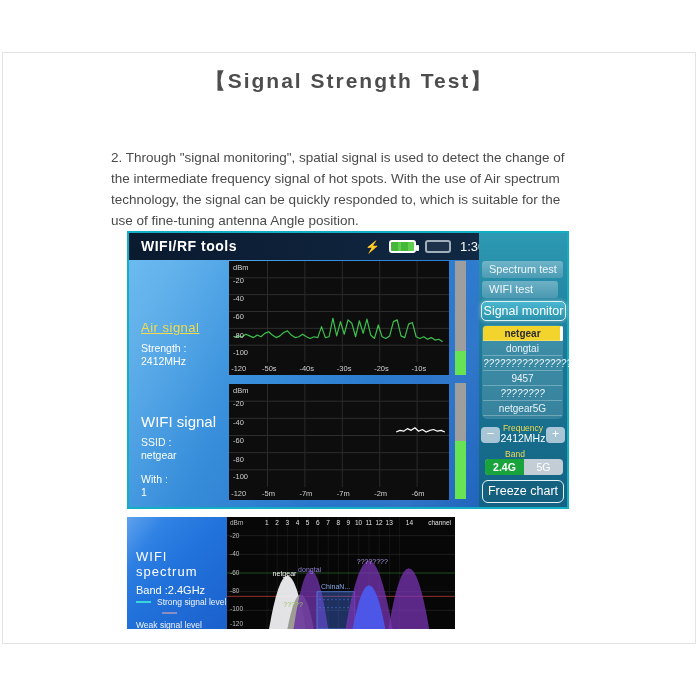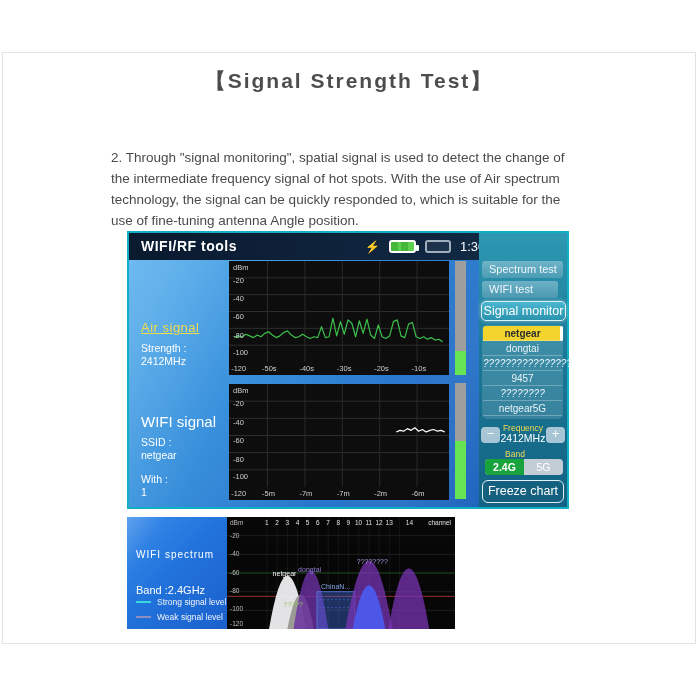--- a/index.html
+++ b/index.html
@@ -83,24 +83,24 @@
   .seg-24 { background:#18a33c; font-weight:bold; }
   .freeze { position:absolute; left:3px; top:247px; width:82px; height:23px; border:1px solid #e4f2f8;
     border-radius:6px; background:rgba(20,90,115,.35); color:#fff; font-size:12.5px; line-height:21px; text-align:center; }
 
   
   .spectrum { position:absolute; left:124px; top:464px; width:328px; height:112px; }
   .sp-left { position:absolute; left:0; top:0; width:100px; height:112px;
     background:linear-gradient(135deg,#3b8eea 0%,#2273dc 45%,#1b60cc 100%); }
   .sp-left::before { content:""; position:absolute; inset:0;
     background:linear-gradient(125deg,rgba(255,255,255,.18) 0%,transparent 22%); }
-  .sp-title { position:absolute; left:9px; top:32px; font-size:10px; color:#fff; letter-spacing:1px; }
+  .sp-title { position:absolute; left:9px; top:32px; font-size:13px; color:#fff; letter-spacing:1px; }
   .sp-band { position:absolute; left:9px; top:67px; font-size:11px; color:#fff; }
   .legend-row { position:absolute; left:9px; display:flex; align-items:center; gap:6px; }
-  .lg-strong { top:80px; } .lg-weak { top:95px; }
+  .lg-strong { top:80px; } .lg-weak { top:95px;flex-direction:column; }
   .lg-dash { width:15px; height:2px; }
   .lg-text { font-size:8.5px; color:#f0f4f8; }
 
   .sp-plot { position:absolute; left:100px; top:0; width:228px; height:112px; background:#070707; overflow:hidden; }
   .sp-plot svg { position:absolute; inset:0; width:100%; height:100%; display:block; }
   .ch-row { position:absolute; left:0; top:0; width:100%; height:10px; z-index:2; }
   .ch-row span { position:absolute; top:2px; font-size:6.5px; color:#e0e0e0; transform:translateX(-50%); }
   .ch-axis-label { position:absolute; right:4px; top:2px; font-size:6.5px; color:#e0e0e0; z-index:2; }
   .sp-unit { position:absolute; left:3px; top:2px; font-size:6.5px; color:#bdbdbd; z-index:2; }
   .sp-ytick { position:absolute; left:3px; font-size:6.5px; color:#bdbdbd; z-index:2; }

